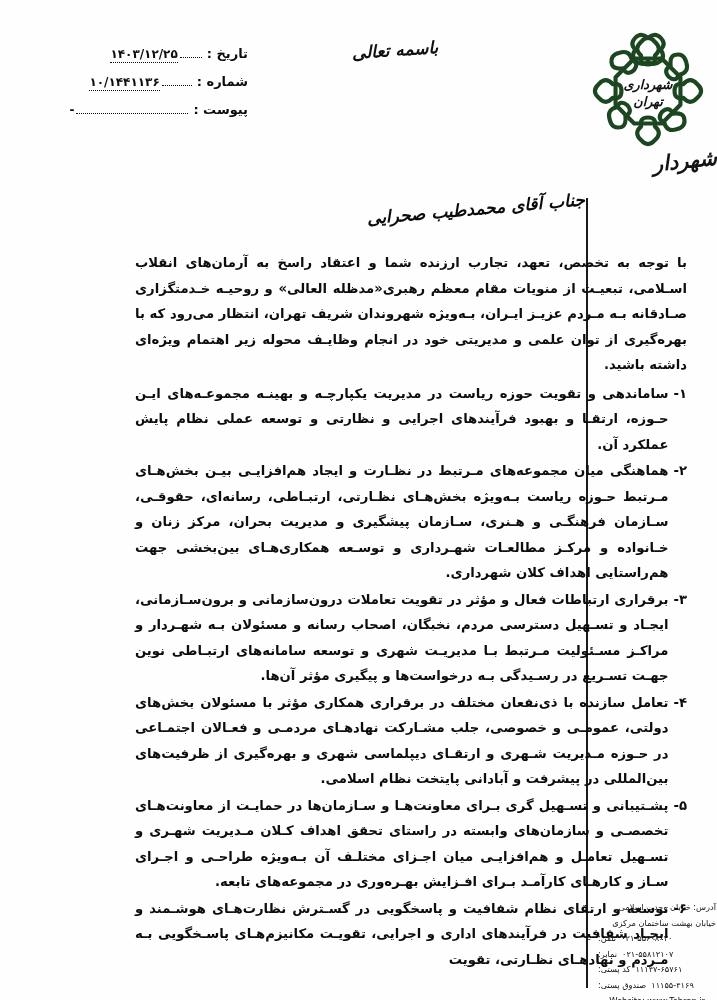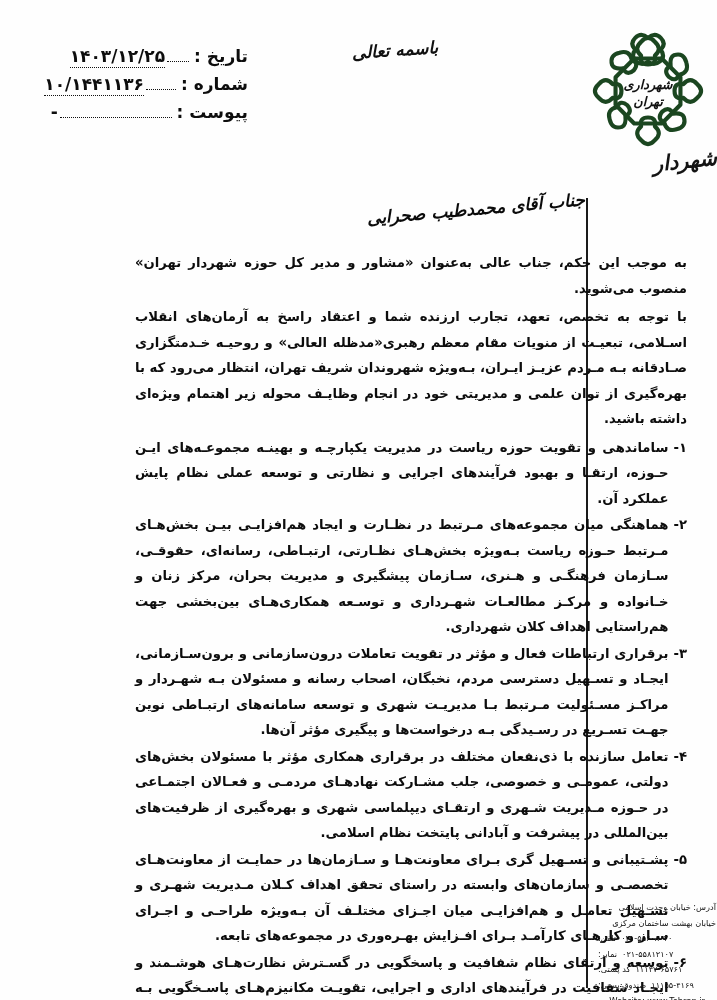--- a/index.html
+++ b/index.html
@@ -37,35 +37,35 @@
     flex-direction: row;
     align-items: baseline;
     justify-content: flex-start;
     height: 28px;
     font-size: 13px;
     font-weight: bold;
     letter-spacing: 0px;
   }
   .meta-label {
     white-space: nowrap;
-    font-size: 17px;
+    font-size: 13px;
     font-weight: bold;
     margin-left: 3px;
   }
   .meta-dots {
     flex: 0 0 auto;
     border-bottom: 1.5px dotted #111;
     height: 11px;
     min-width: 22px;
     margin: 0 2px;
   }
   .meta-dots.long { min-width: 30px; }
   .meta-dots.xlong { min-width: 112px; }
   .meta-value {
-    font-size: 17px;
+    font-size: 12px;
     font-weight: bold;
     letter-spacing: -0.2px;
     white-space: nowrap;
     padding-bottom: 1px;
     border-bottom: 1.5px dotted #111;
   }
   .meta-value.plain { border-bottom: none; }
   .urgent {
     margin-top: 7px;
     font-size: 12.5px;
@@ -249,21 +249,20 @@
     </svg>
     <div class="logo-caption">شهردار</div>
   </div>
 
   <div class="vrule"></div>
 
   <div class="addressee">جناب آقای محمدطیب صحرایی</div>
 
   <div class="body">
 
-    <p class="para intro">به موجب این حکم، جناب عالی به‌عنوان «مشاور و مدیر کل حوزه شهردار تهران» منصوب می‌شوید.</p>
     <p class="para intro">با توجه به تخصص، تعهد، تجارب ارزنده شما و اعتقاد راسخ به آرمان‌های انقلاب اسـلامی، تبعیـت از منویات مقام معظم رهبری«مدظله العالی» و روحیـه خـدمتگزاری صـادقانه بـه مـردم عزیـز ایـران، بـه‌ویژه شهروندان شریف تهران، انتظار می‌رود که با بهره‌گیری از توان علمی و مدیریتی خود در انجام وظایـف محوله زیر اهتمام ویژه‌ای داشته باشید.</p>
 
     <div class="item">
       <span class="item-num">۱-</span>
       <span class="item-text">ساماندهی و تقویت حوزه ریاست در مدیریت یکپارچـه و بهینـه مجموعـه‌های ایـن حـوزه، ارتقـا و بهبود فرآیندهای اجرایی و نظارتی و توسعه عملی نظام پایش عملکرد آن.</span>
     </div>
 
     <div class="item">
       <span class="item-num">۲-</span>
       <span class="item-text">هماهنگی میان مجموعه‌های مـرتبط در نظـارت و ایجاد هم‌افزایـی بیـن بخش‌هـای مـرتبط حـوزه ریاست بـه‌ویژه بخش‌هـای نظـارتی، ارتبـاطی، رسانه‌ای، حقوقـی، سـازمان فرهنگـی و هـنری، سـازمان پیشگیری و مدیریت بحران، مرکز زنان و خـانواده و مرکـز مطالعـات شهـرداری و توسـعه همکاری‌هـای بین‌بخشی جهت هم‌راستایی اهداف کلان شهرداری.</span>

